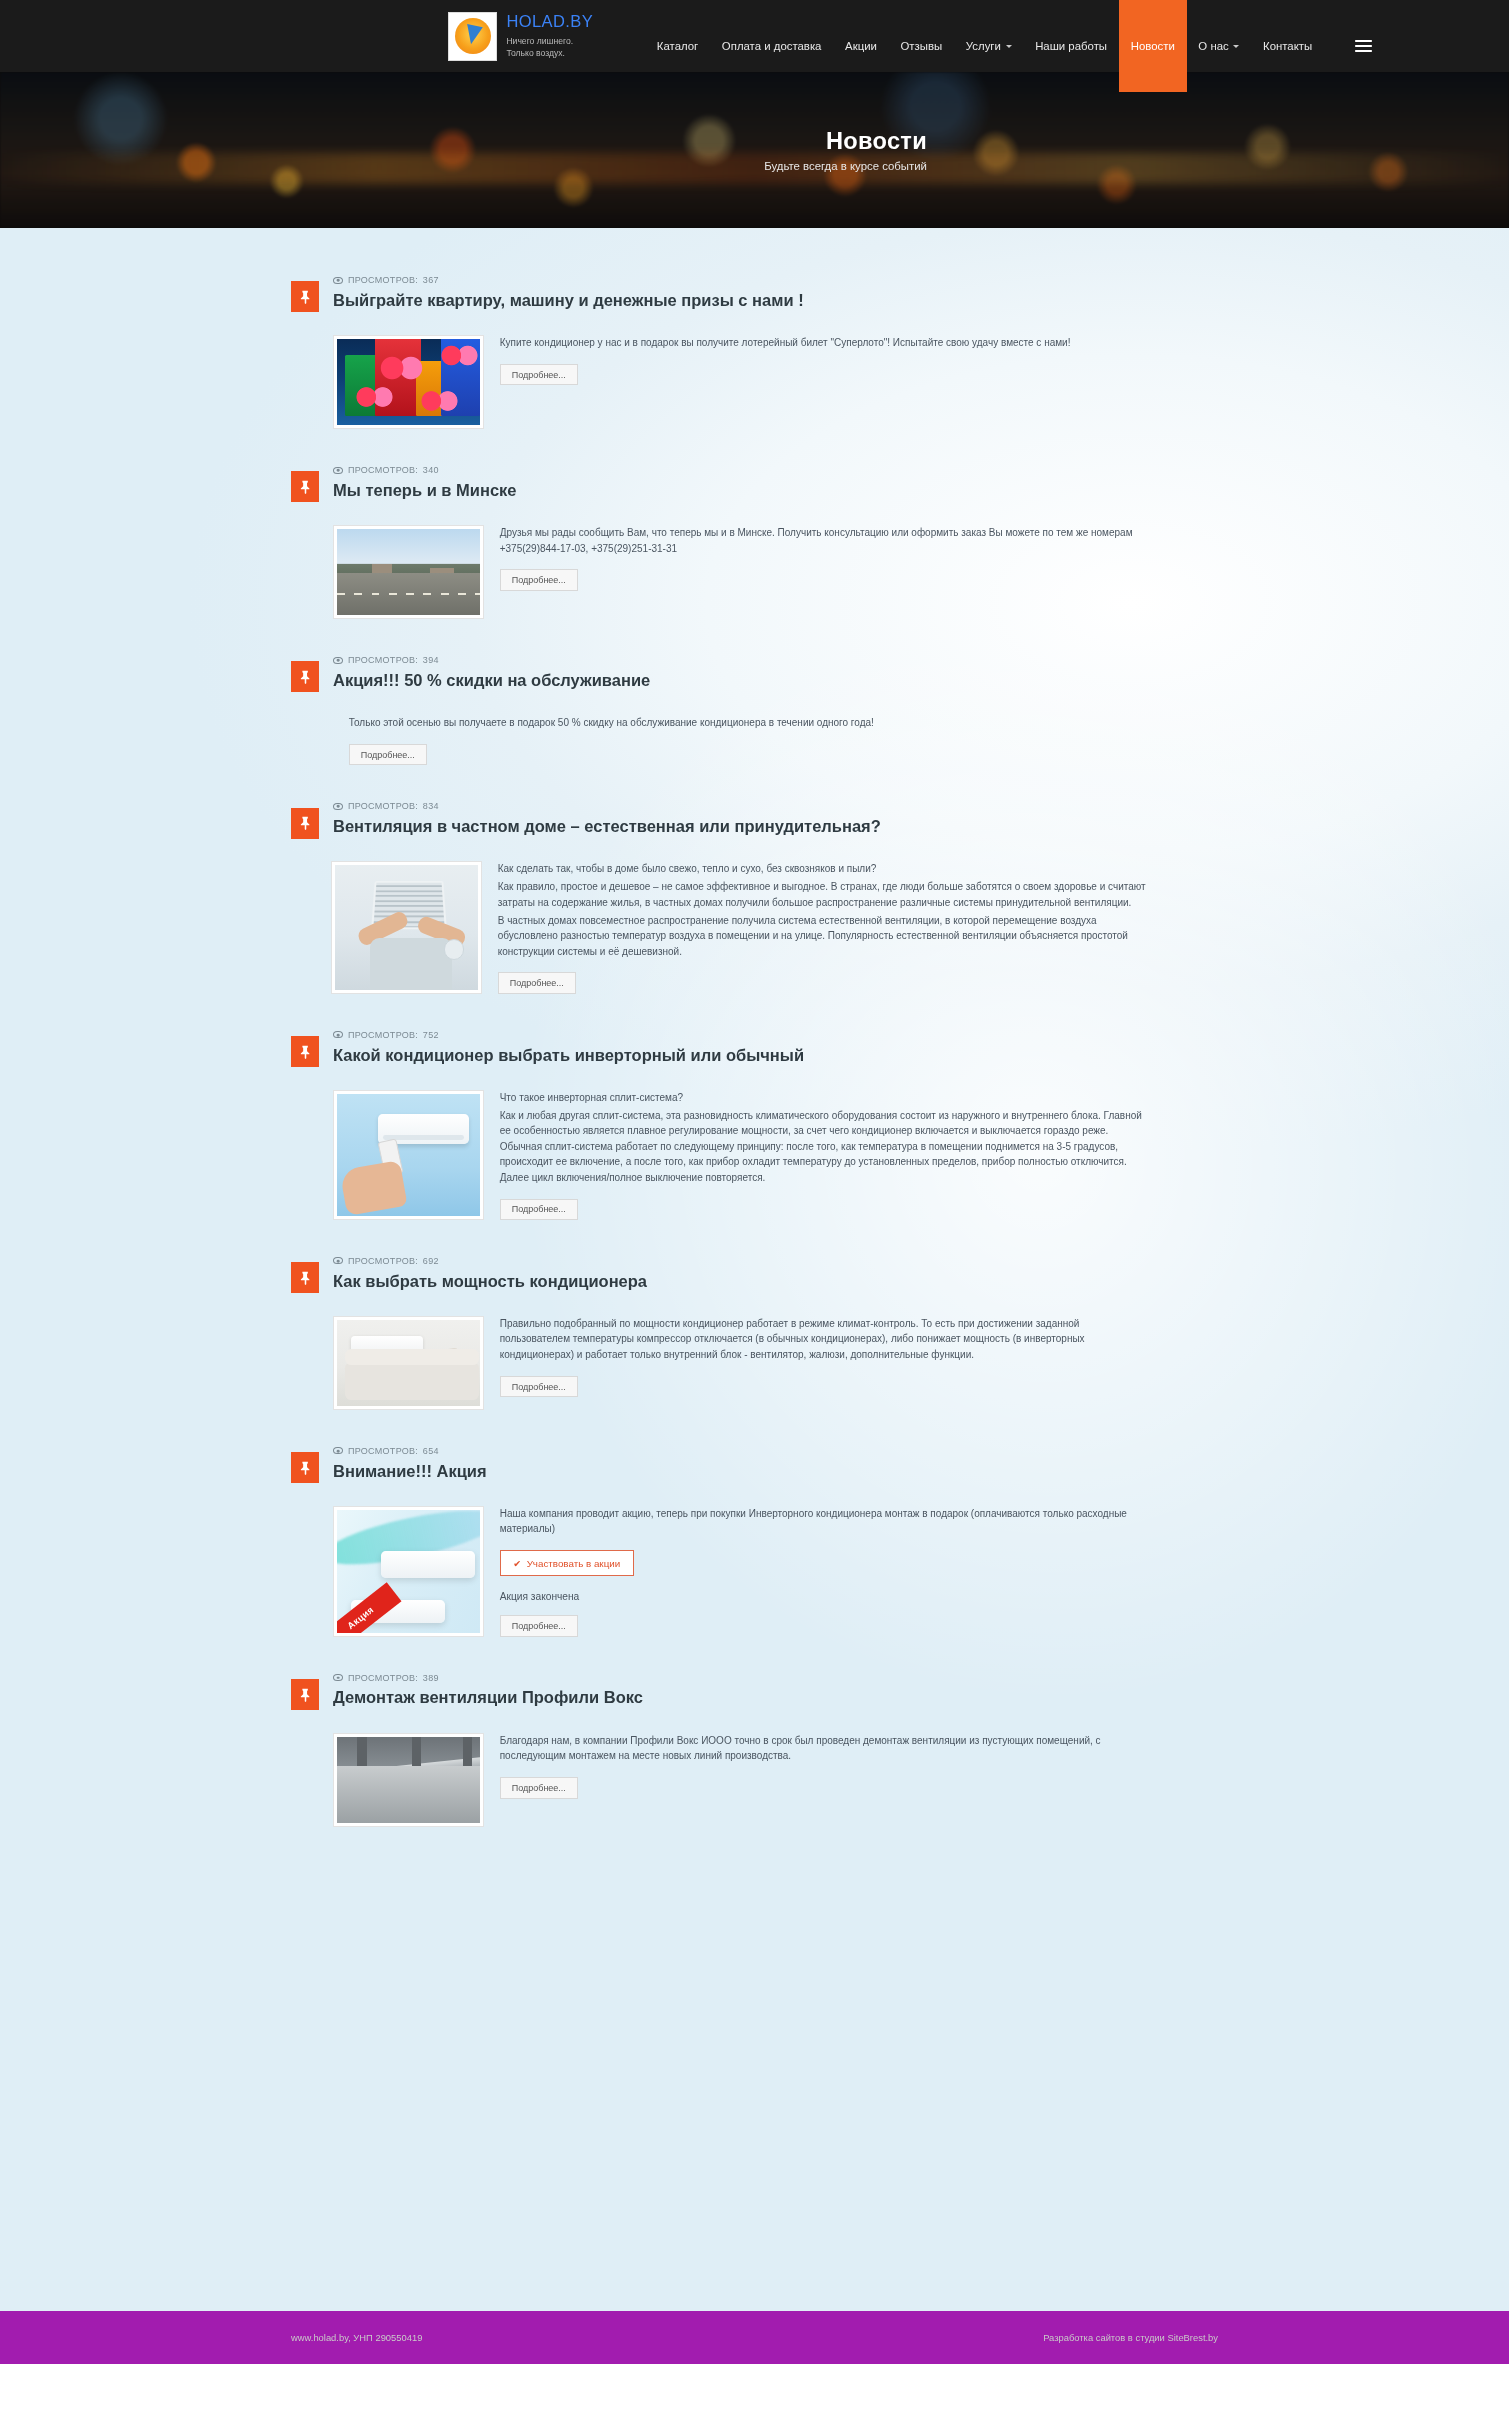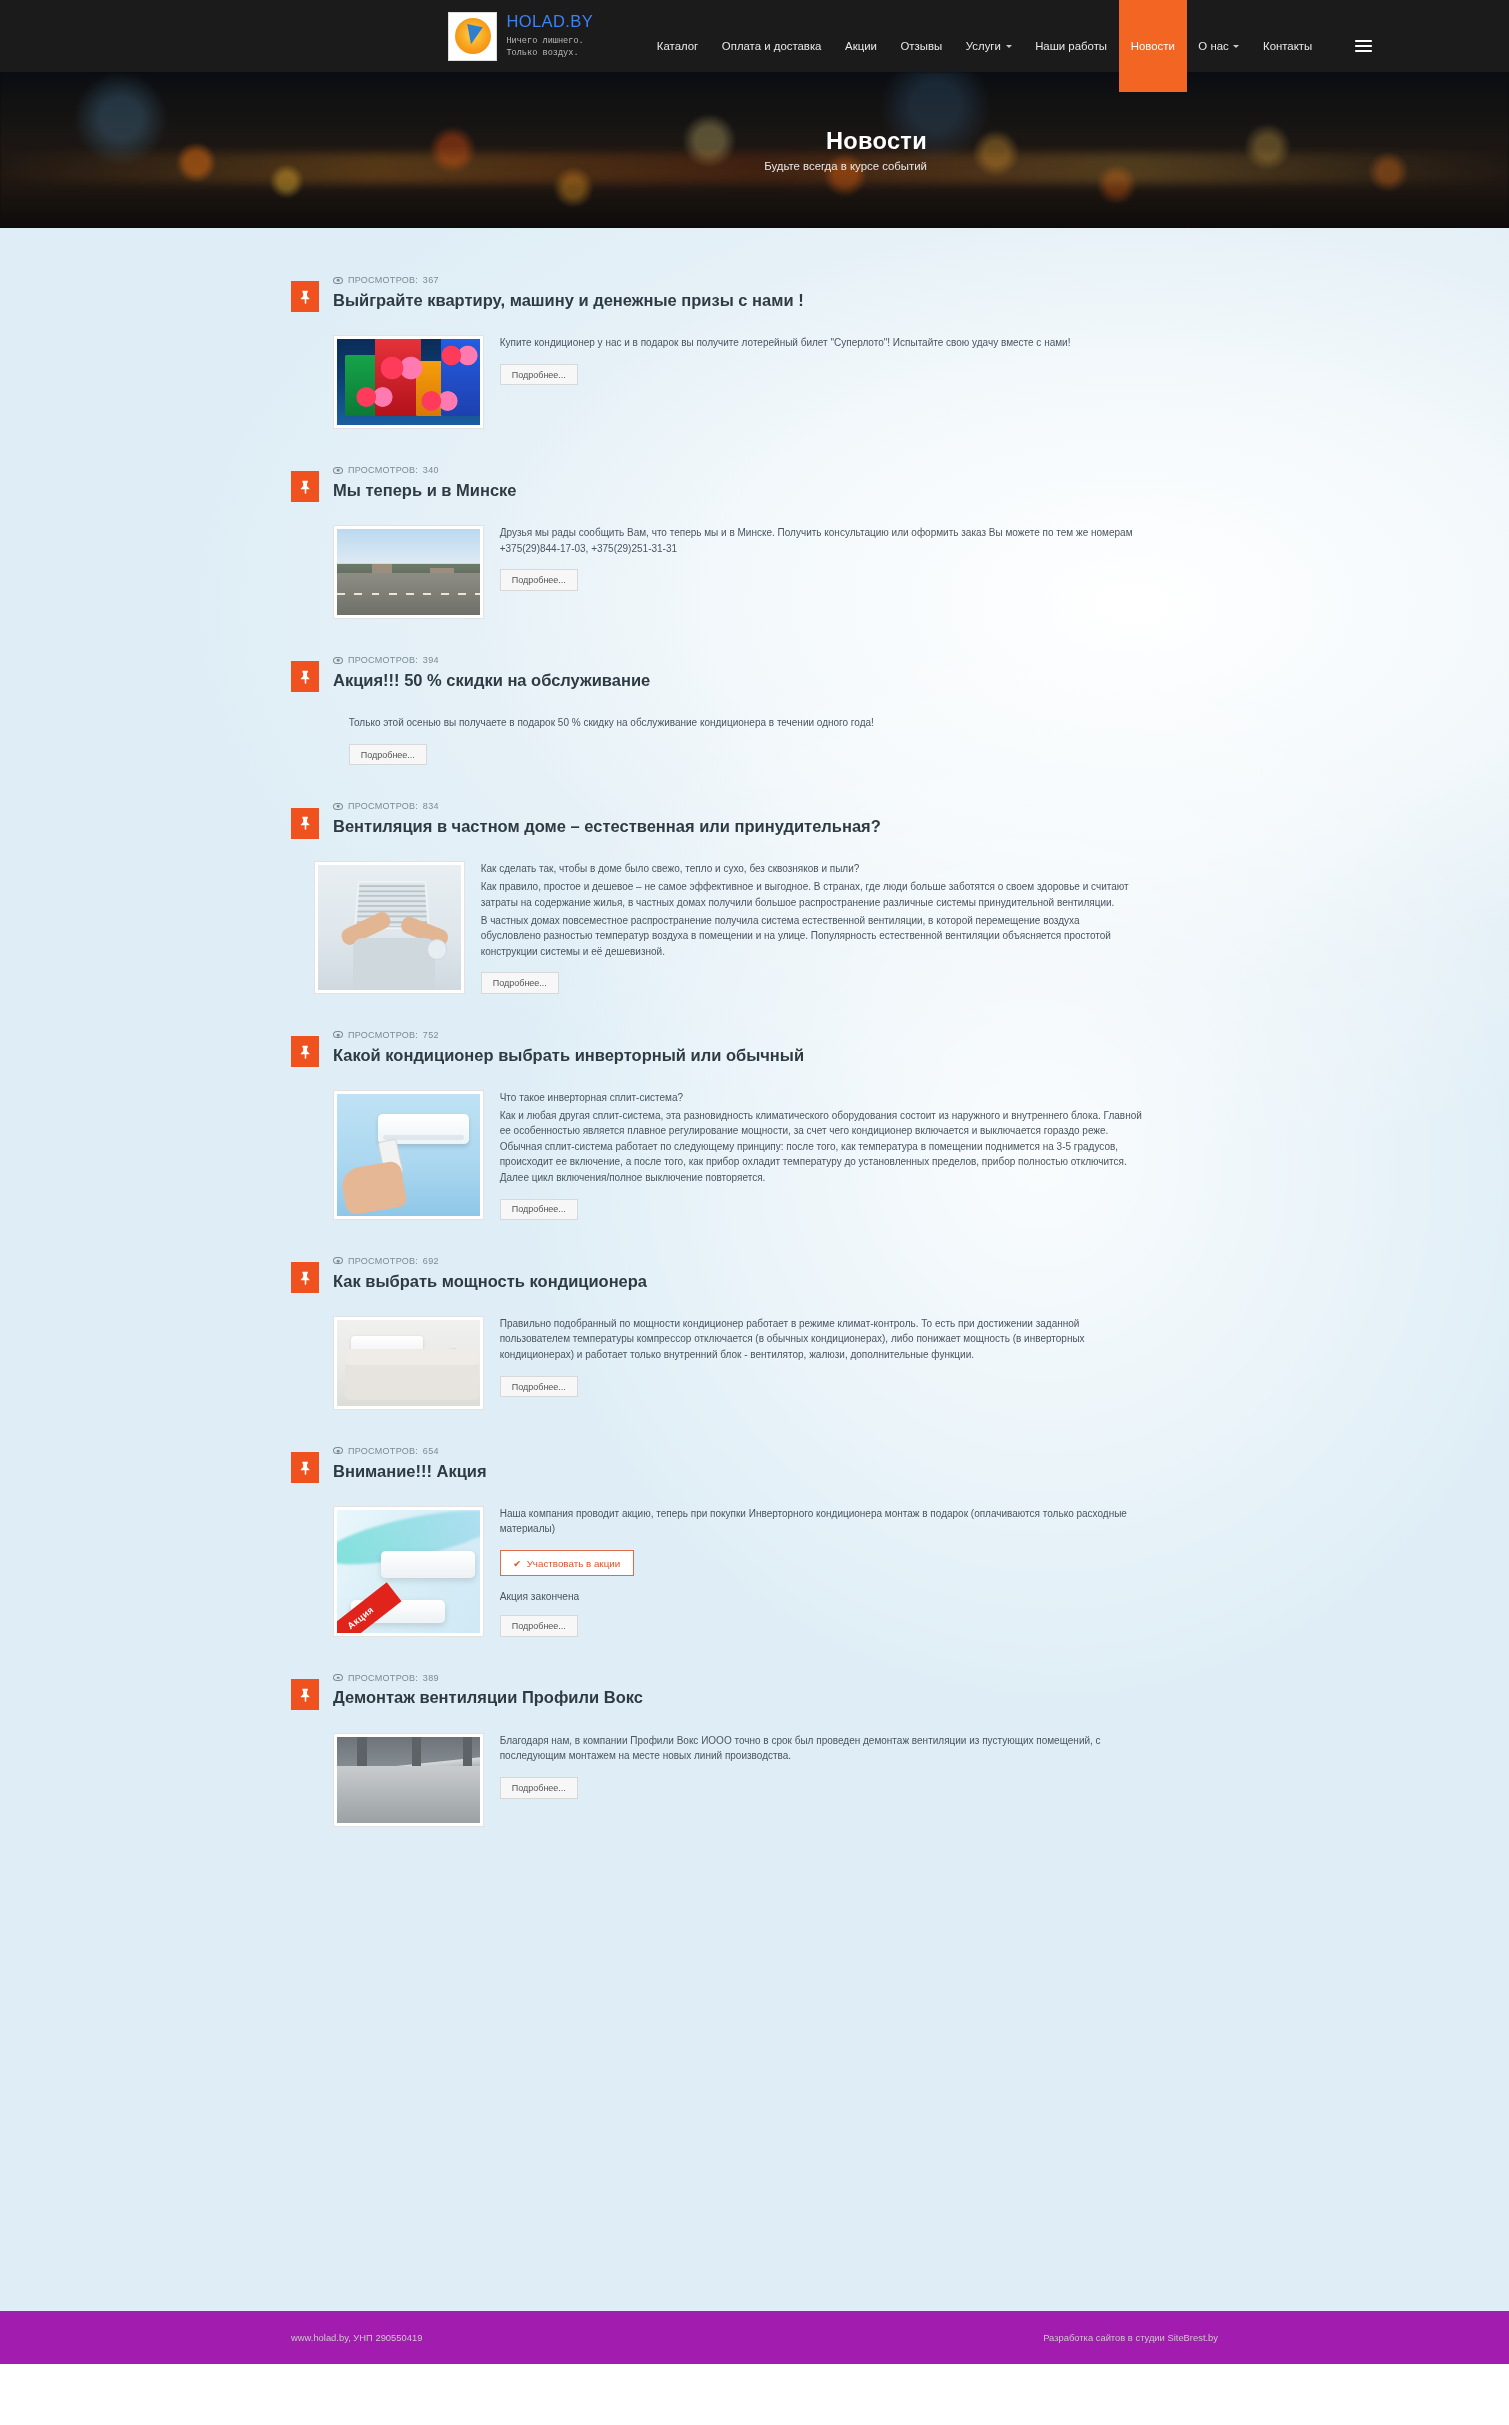--- a/index.html
+++ b/index.html
@@ -49,21 +49,21 @@
     width:0;height:0;
     border-left:8.6px solid transparent;
     border-right:8.6px solid transparent;
     border-top:19px solid #2f7fd1;
   }
   .logo-text { line-height:1.1; }
   .logo-title {
     color:#3b82f6; font-size:16.5px; letter-spacing:0.4px; font-weight:400;
   }
   .logo-sub {
-    color:#b9b9b9; font-size:8.6px; margin-top:6px; line-height:1.35;font-family:Liberation Mono, monospace;
+    color:#b9b9b9; font-size:8.6px; margin-top:6px; line-height:1.35;
   }
   .mainnav {
     display:flex; align-items:stretch; height:72px; margin-left:52px;
   }
   .navitem {
     display:flex; align-items:center;
     padding:0 11.8px;
     color:#e8e8e8;
     font-size:11.4px;
     height:92px;
@@ -558,21 +558,21 @@
         </div>
         <div class="head-texts">
           <div class="views">
             <i class="eye"></i>
             <span>ПРОСМОТРОВ:</span>
             <span>834</span>
           </div>
           <h2 class="news-title">Вентиляция в частном доме – естественная или принудительная?</h2>
         </div>
       </div>
-      <div class="news-body" style="margin-left:23px;">
+      <div class="news-body" style="margin-left:40px;">
         <div class="thumb">
           <div class="inner art-vent">
             <div class="grille"></div>
             <div class="arm a1"></div>
             <div class="arm a2"></div>
             <div class="body"></div>
             <div class="round"></div>
           </div>
         </div>
         <div class="news-text">

